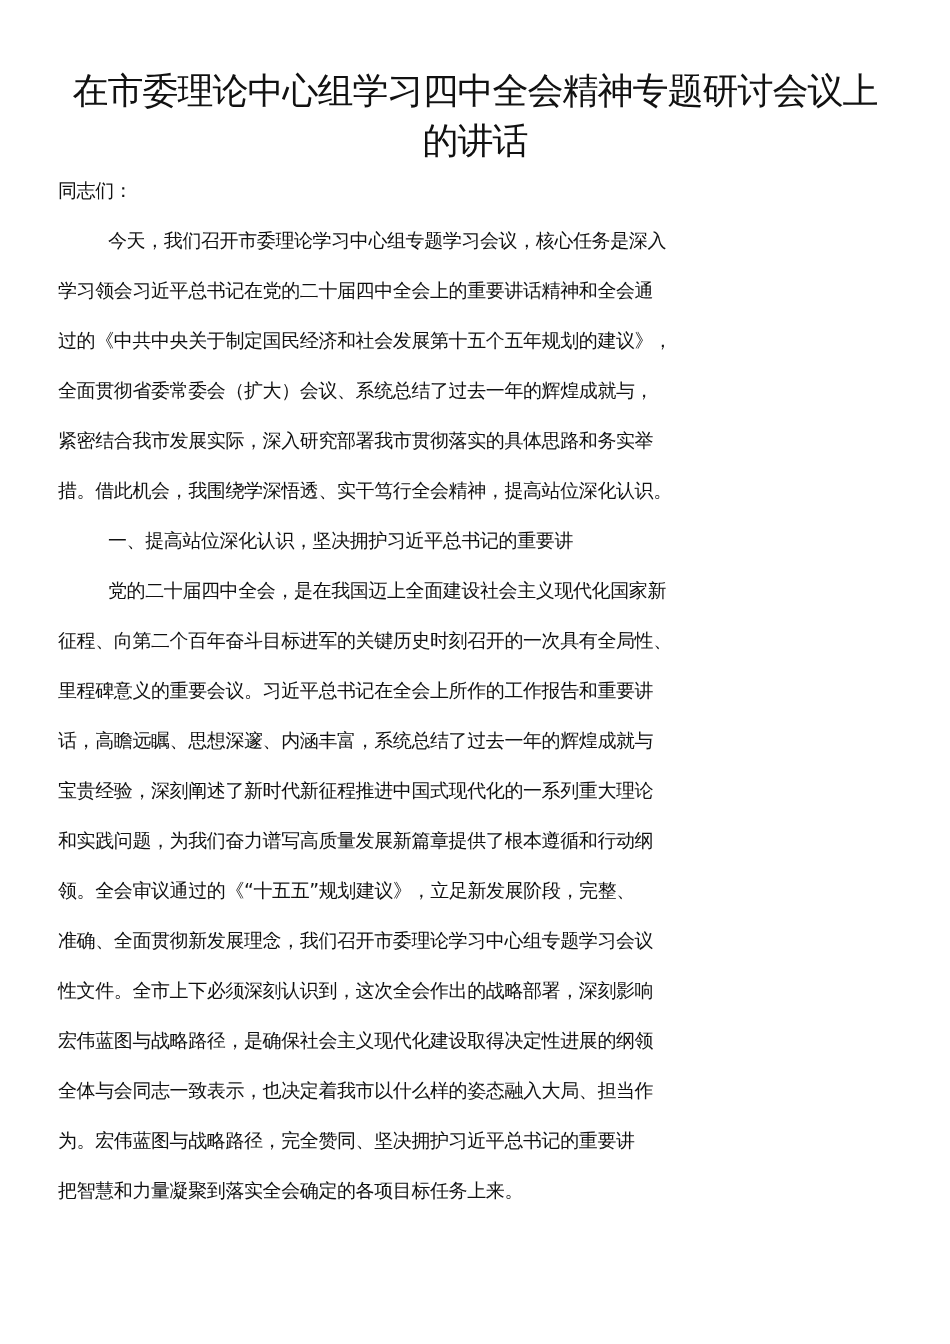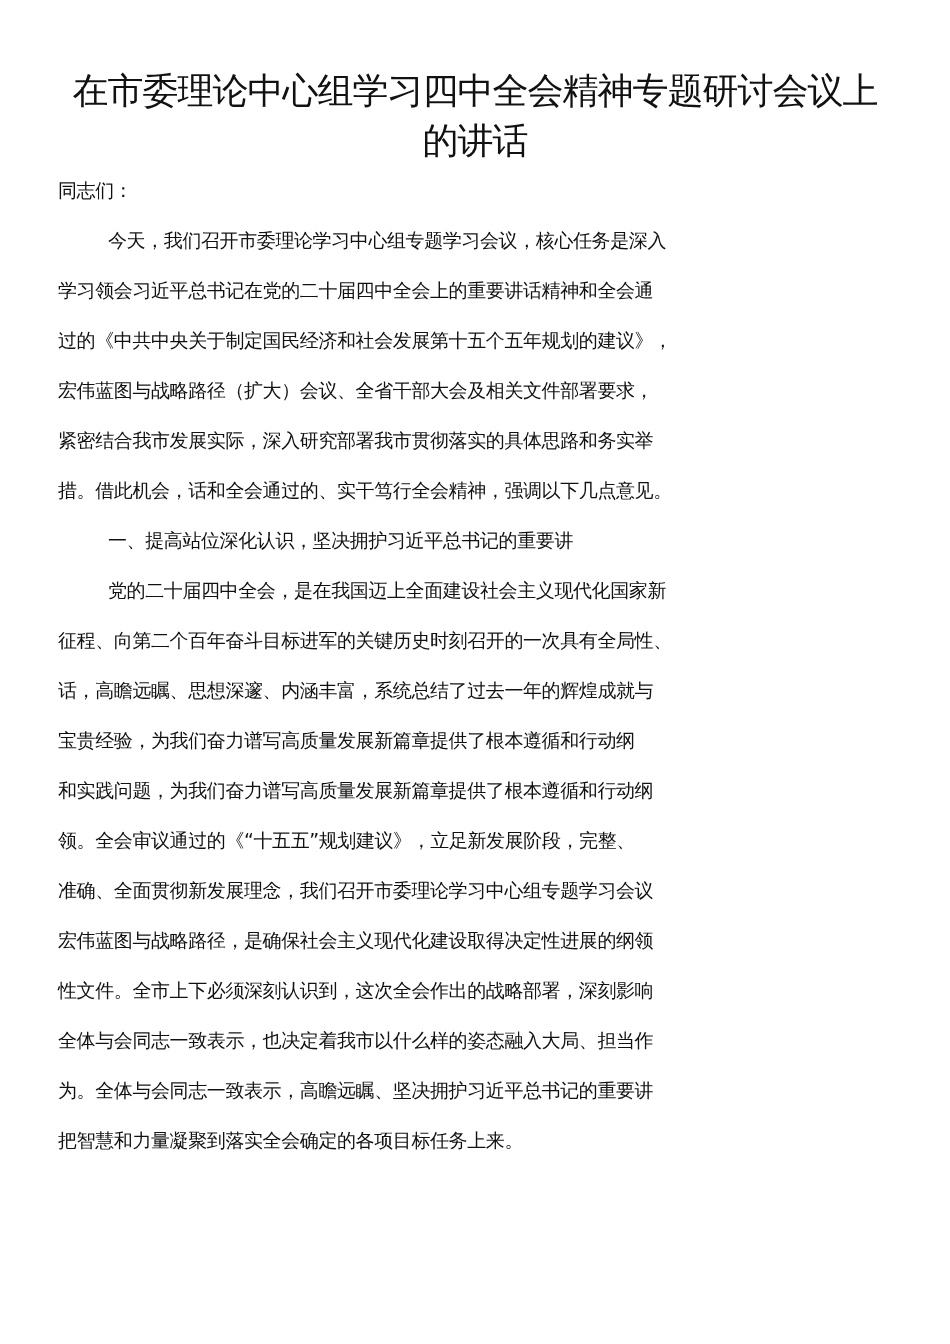--- a/index.html
+++ b/index.html
@@ -30,30 +30,31 @@
   <div class="title">
     <div>在市委理论中心组学习四中全会精神专题研讨会议上</div>
     <div>的讲话</div>
   </div>
 
   <div class="body">
     <div class="line">同志们：</div>
     <div class="line indent">今天，我们召开市委理论学习中心组专题学习会议，核心任务是深入</div>
     <div class="line">学习领会习近平总书记在党的二十届四中全会上的重要讲话精神和全会通</div>
     <div class="line">过的《中共中央关于制定国民经济和社会发展第十五个五年规划的建议》，</div>
-    <div class="line">宏伟蓝图与战略路径（扩大）会议、全省干部大会及相关文件部署要求，</div>
+    <div class="line">全面贯彻省委常委会（扩大）会议、系统总结了过去一年的辉煌成就与，</div>
     <div class="line">紧密结合我市发展实际，深入研究部署我市贯彻落实的具体思路和务实举</div>
-    <div class="line">措。借此机会，话和全会通过的、实干笃行全会精神，强调以下几点意见。</div>
+    <div class="line">措。借此机会，我围绕学深悟透、实干笃行全会精神，提高站位深化认识。</div>
     <div class="line indent">一、提高站位深化认识，坚决拥护习近平总书记的重要讲</div>
     <div class="line indent">党的二十届四中全会，是在我国迈上全面建设社会主义现代化国家新</div>
     <div class="line">征程、向第二个百年奋斗目标进军的关键历史时刻召开的一次具有全局性、</div>
+    <div class="line">里程碑意义的重要会议。习近平总书记在全会上所作的工作报告和重要讲</div>
     <div class="line">话，高瞻远瞩、思想深邃、内涵丰富，系统总结了过去一年的辉煌成就与</div>
-    <div class="line">宝贵经验，为我们奋力谱写高质量发展新篇章提供了根本遵循和行动纲</div>
+    <div class="line">宝贵经验，深刻阐述了新时代新征程推进中国式现代化的一系列重大理论</div>
     <div class="line">和实践问题，为我们奋力谱写高质量发展新篇章提供了根本遵循和行动纲</div>
     <div class="line">领。全会审议通过的《“十五五”规划建议》，立足新发展阶段，完整、</div>
     <div class="line">准确、全面贯彻新发展理念，我们召开市委理论学习中心组专题学习会议</div>
+    <div class="line">性文件。全市上下必须深刻认识到，这次全会作出的战略部署，深刻影响</div>
     <div class="line">宏伟蓝图与战略路径，是确保社会主义现代化建设取得决定性进展的纲领</div>
-    <div class="line">性文件。全市上下必须深刻认识到，这次全会作出的战略部署，深刻影响</div>
     <div class="line">全体与会同志一致表示，也决定着我市以什么样的姿态融入大局、担当作</div>
-    <div class="line">为。全体与会同志一致表示，高瞻远瞩、坚决拥护习近平总书记的重要讲</div>
+    <div class="line">为。宏伟蓝图与战略路径，完全赞同、坚决拥护习近平总书记的重要讲</div>
     <div class="line">把智慧和力量凝聚到落实全会确定的各项目标任务上来。</div>
   </div>
 </div>
 
 </body></html>

